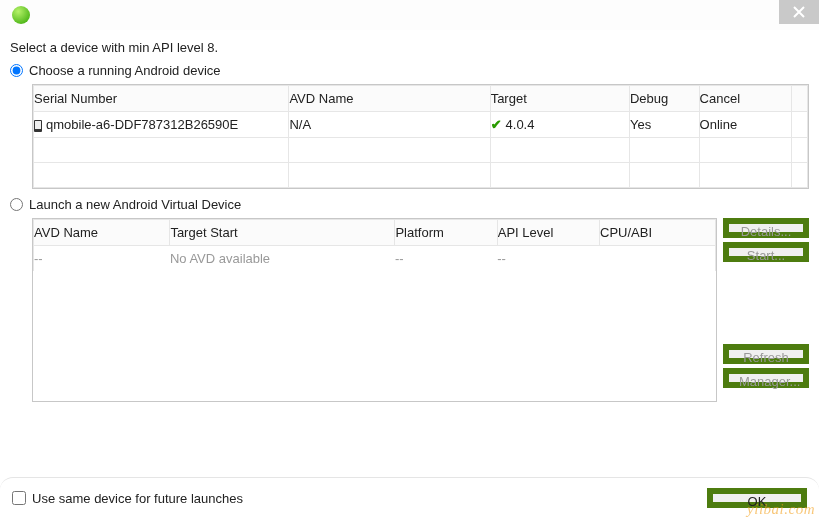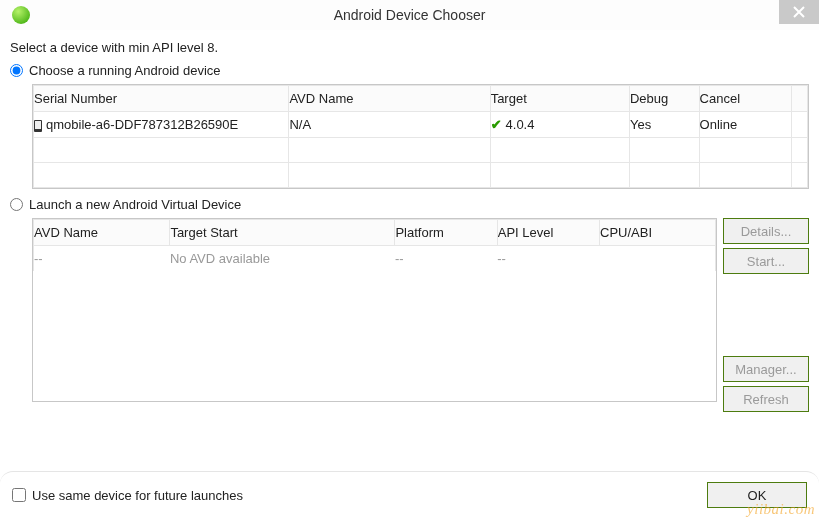--- a/index.html
+++ b/index.html
@@ -117,25 +117,25 @@
   height: 184px;
   overflow: hidden;
 }
 .avd-btncol {
   width: 86px;
   display: flex;
   flex-direction: column;
   gap: 4px;
 }
 .btn {
-  border: 1px solid #4d7c0f;
+  border: 6px solid #4d7c0f;
   background: #f0f0f0;
   color: #222;
   font-size: 13px;
-  height: 26px;
+  height: 20px;
   padding: 0 10px;
   cursor: pointer;
   text-align: center;
 }
 .btn:disabled { color: #9a9a9a; cursor: default; }
 
 .bottom {
   position: absolute;
   left: 0; right: 0; bottom: 0;
   border-top: 1px solid #e5e5e5;
@@ -162,21 +162,20 @@
   font-size: 15px;
   letter-spacing: 0.5px;
   pointer-events: none;
 }
 </style>
 </head>
 <body>
 
 <div class="titlebar">
   <span class="icon"></span>
-  <div class="title">Android Device Chooser</div>
   <div class="closebtn">
     <svg viewBox="0 0 12 12">
         <path d="M1 1 L11 11 M11 1 L1 11" stroke="#fff" stroke-width="2" fill="none"></path>
       </svg>
   </div>
 </div>
 
 <div class="content">
   <div class="subtitle">Select a device with min API level 8.</div>
 
@@ -266,22 +265,22 @@
             <td style="border-right:none;border-left:none;border-bottom:none;">--</td>
             <td style="border-left:none;border-bottom:none;"></td>
           </tr>
         </tbody>
       </table>
     </div>
     <div class="avd-btncol">
       <button class="btn" disabled="">Details...</button>
       <button class="btn" disabled="">Start...</button>
       <div style="height:74px"></div>
+      <button class="btn" disabled="">Refresh</button>
       <button class="btn" disabled="">Manager...</button>
-      <button class="btn" disabled="">Refresh</button>
     </div>
   </div>
 </div>
 
 <div class="bottom">
   <label class="chk">
     <input type="checkbox" style="">
     <span>Use same device for future launches</span>
   </label>
   <div class="grow"></div>

